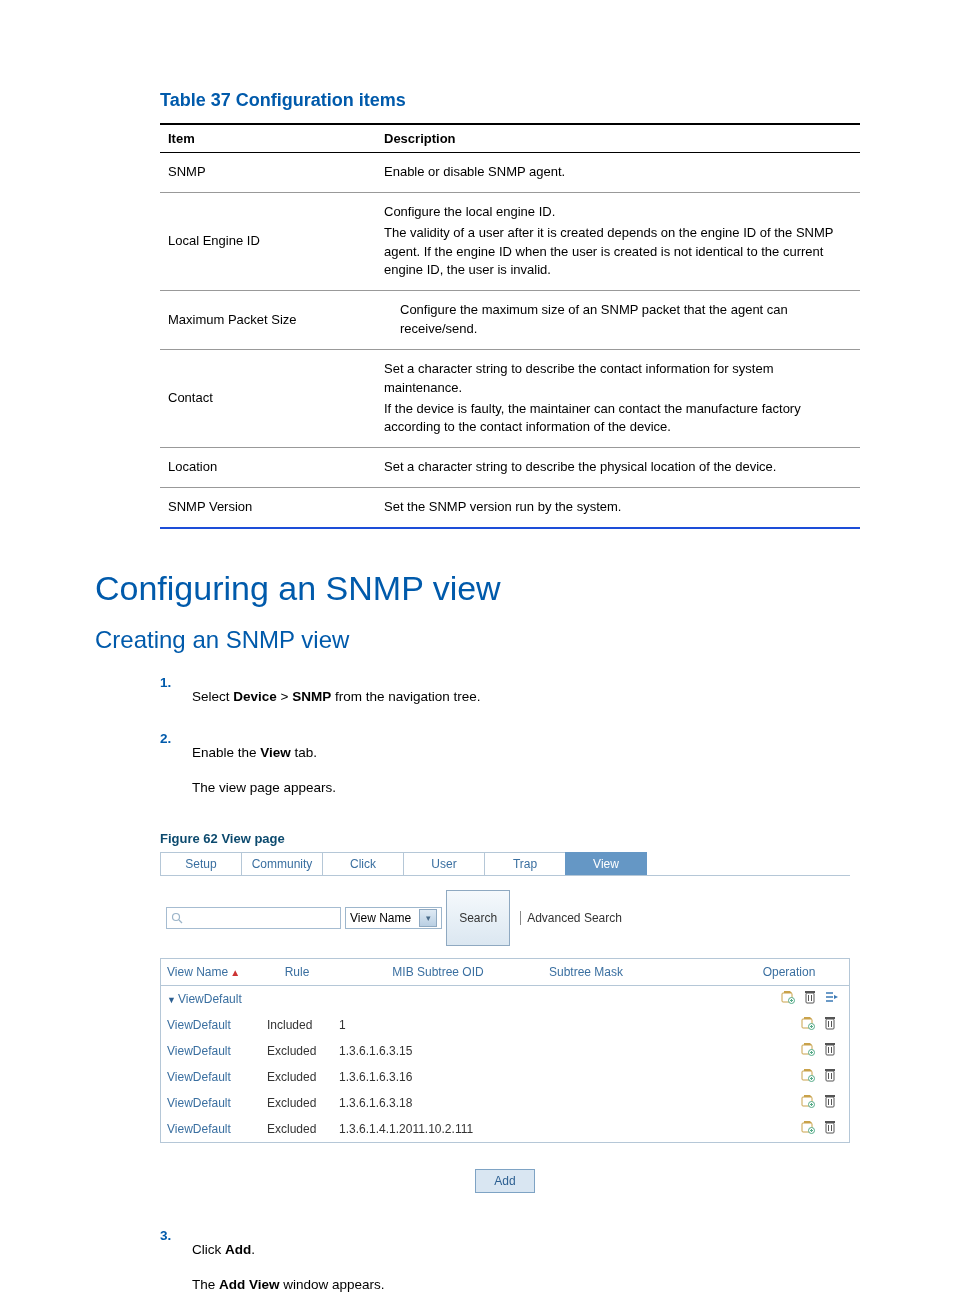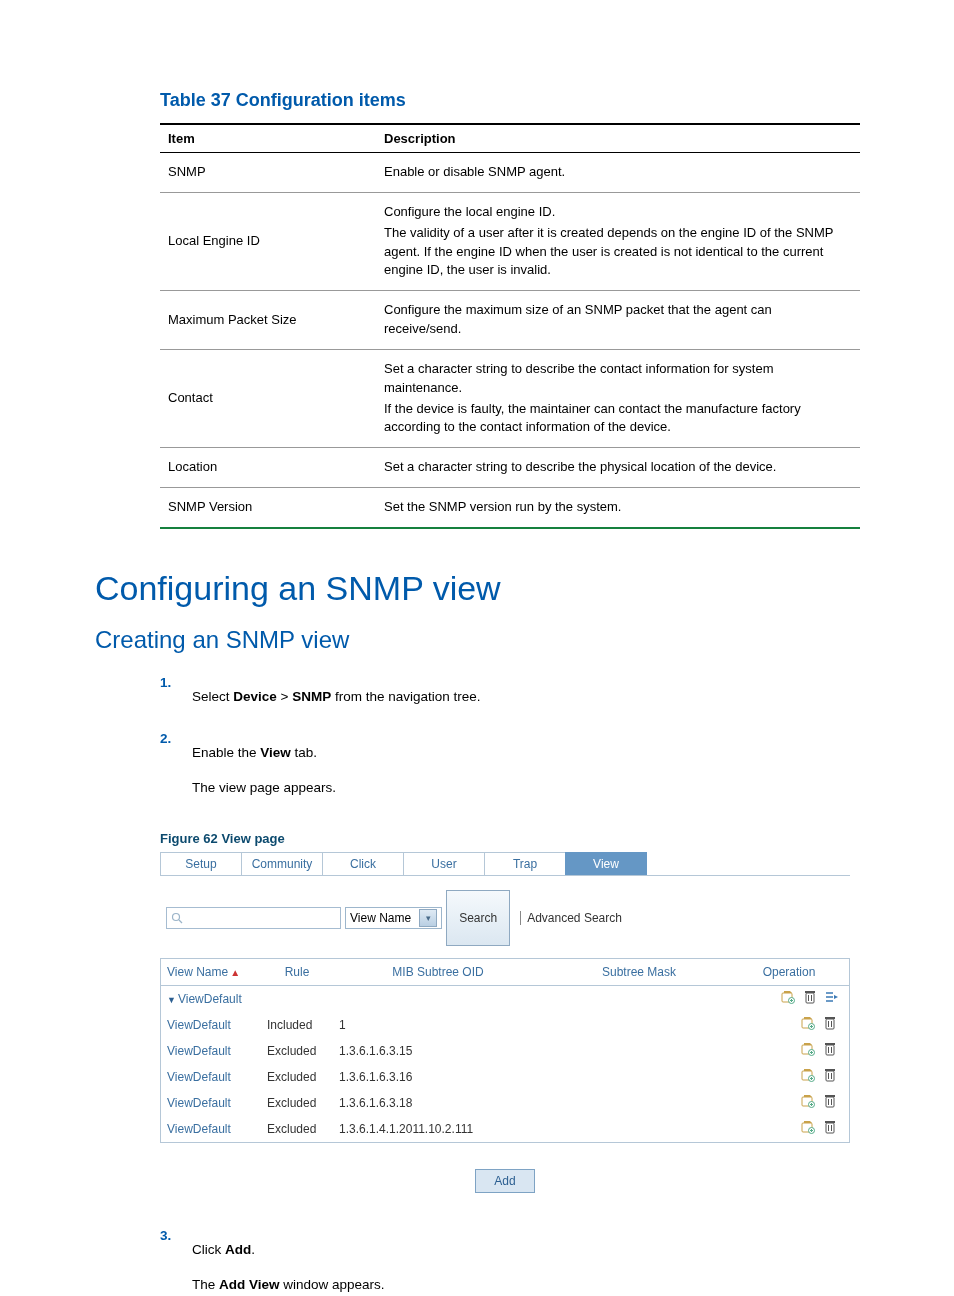--- a/index.html
+++ b/index.html
@@ -38,21 +38,21 @@
     border-top: 2px solid #000;
     border-bottom: 1px solid #000;
   }
   .config-table td {
     padding: 8px 8px;
     border-bottom: 1px solid #999;
     vertical-align: middle;
     line-height: 1.45;
   }
   .config-table tr.last td {
-    border-bottom: 2px solid #15803d;
+    border-bottom: 2px solid #1d4ed8;
   }
   h1.section {
     color: #005aab;
     font-weight: normal;
     font-size: 34px;
     margin: 40px 0 10px 0;
   }
   h2.subsection {
     color: #005aab;
     font-weight: normal;
@@ -177,21 +177,21 @@
     color: #3a6fa0;
     border-bottom: 1px solid #b5c7d7;
   }
   .cell {
     padding: 4px 6px;
     box-sizing: border-box;
   }
   .c-view { width: 100px; }
   .c-rule { width: 72px; text-align: center;}
   .c-oid  { width: 210px; }
-  .c-mask { width: 192px; text-align: center;}
+  .c-mask { width: 192px; }
   .c-op   { width: 112px; text-align: right; padding-right: 10px;}
   .grid-body .grid-row {
     color: #3a6fa0;
   }
   .grid-body .c-rule, .grid-body .c-oid, .grid-body .c-mask {
     color: #333;
   }
   .grid-body .grid-row + .grid-row {
   }
   .group-row {
@@ -251,21 +251,21 @@
         <tr>
           <td>Local Engine ID</td>
           <td>
             <div style="margin:2px 0">Configure the local engine ID.</div>
             <div style="margin:2px 0">The validity of a user after it is created depends on the engine ID of the SNMP agent. If the engine ID when the user is created is not identical to the current engine ID, the user is invalid.</div>
           </td>
         </tr>
         <tr>
           <td>Maximum Packet Size</td>
           <td>
-            <div style="margin:2px 0">Configure the maximum size of an SNMP packet that the agent can receive/send.</div>
+            <div style="margin:2px 16px">Configure the maximum size of an SNMP packet that the agent can receive/send.</div>
           </td>
         </tr>
         <tr>
           <td>Contact</td>
           <td>
             <div style="margin:2px 0">Set a character string to describe the contact information for system maintenance.</div>
             <div style="margin:2px 0">If the device is faulty, the maintainer can contact the manufacture factory according to the contact information of the device.</div>
           </td>
         </tr>
         <tr>

